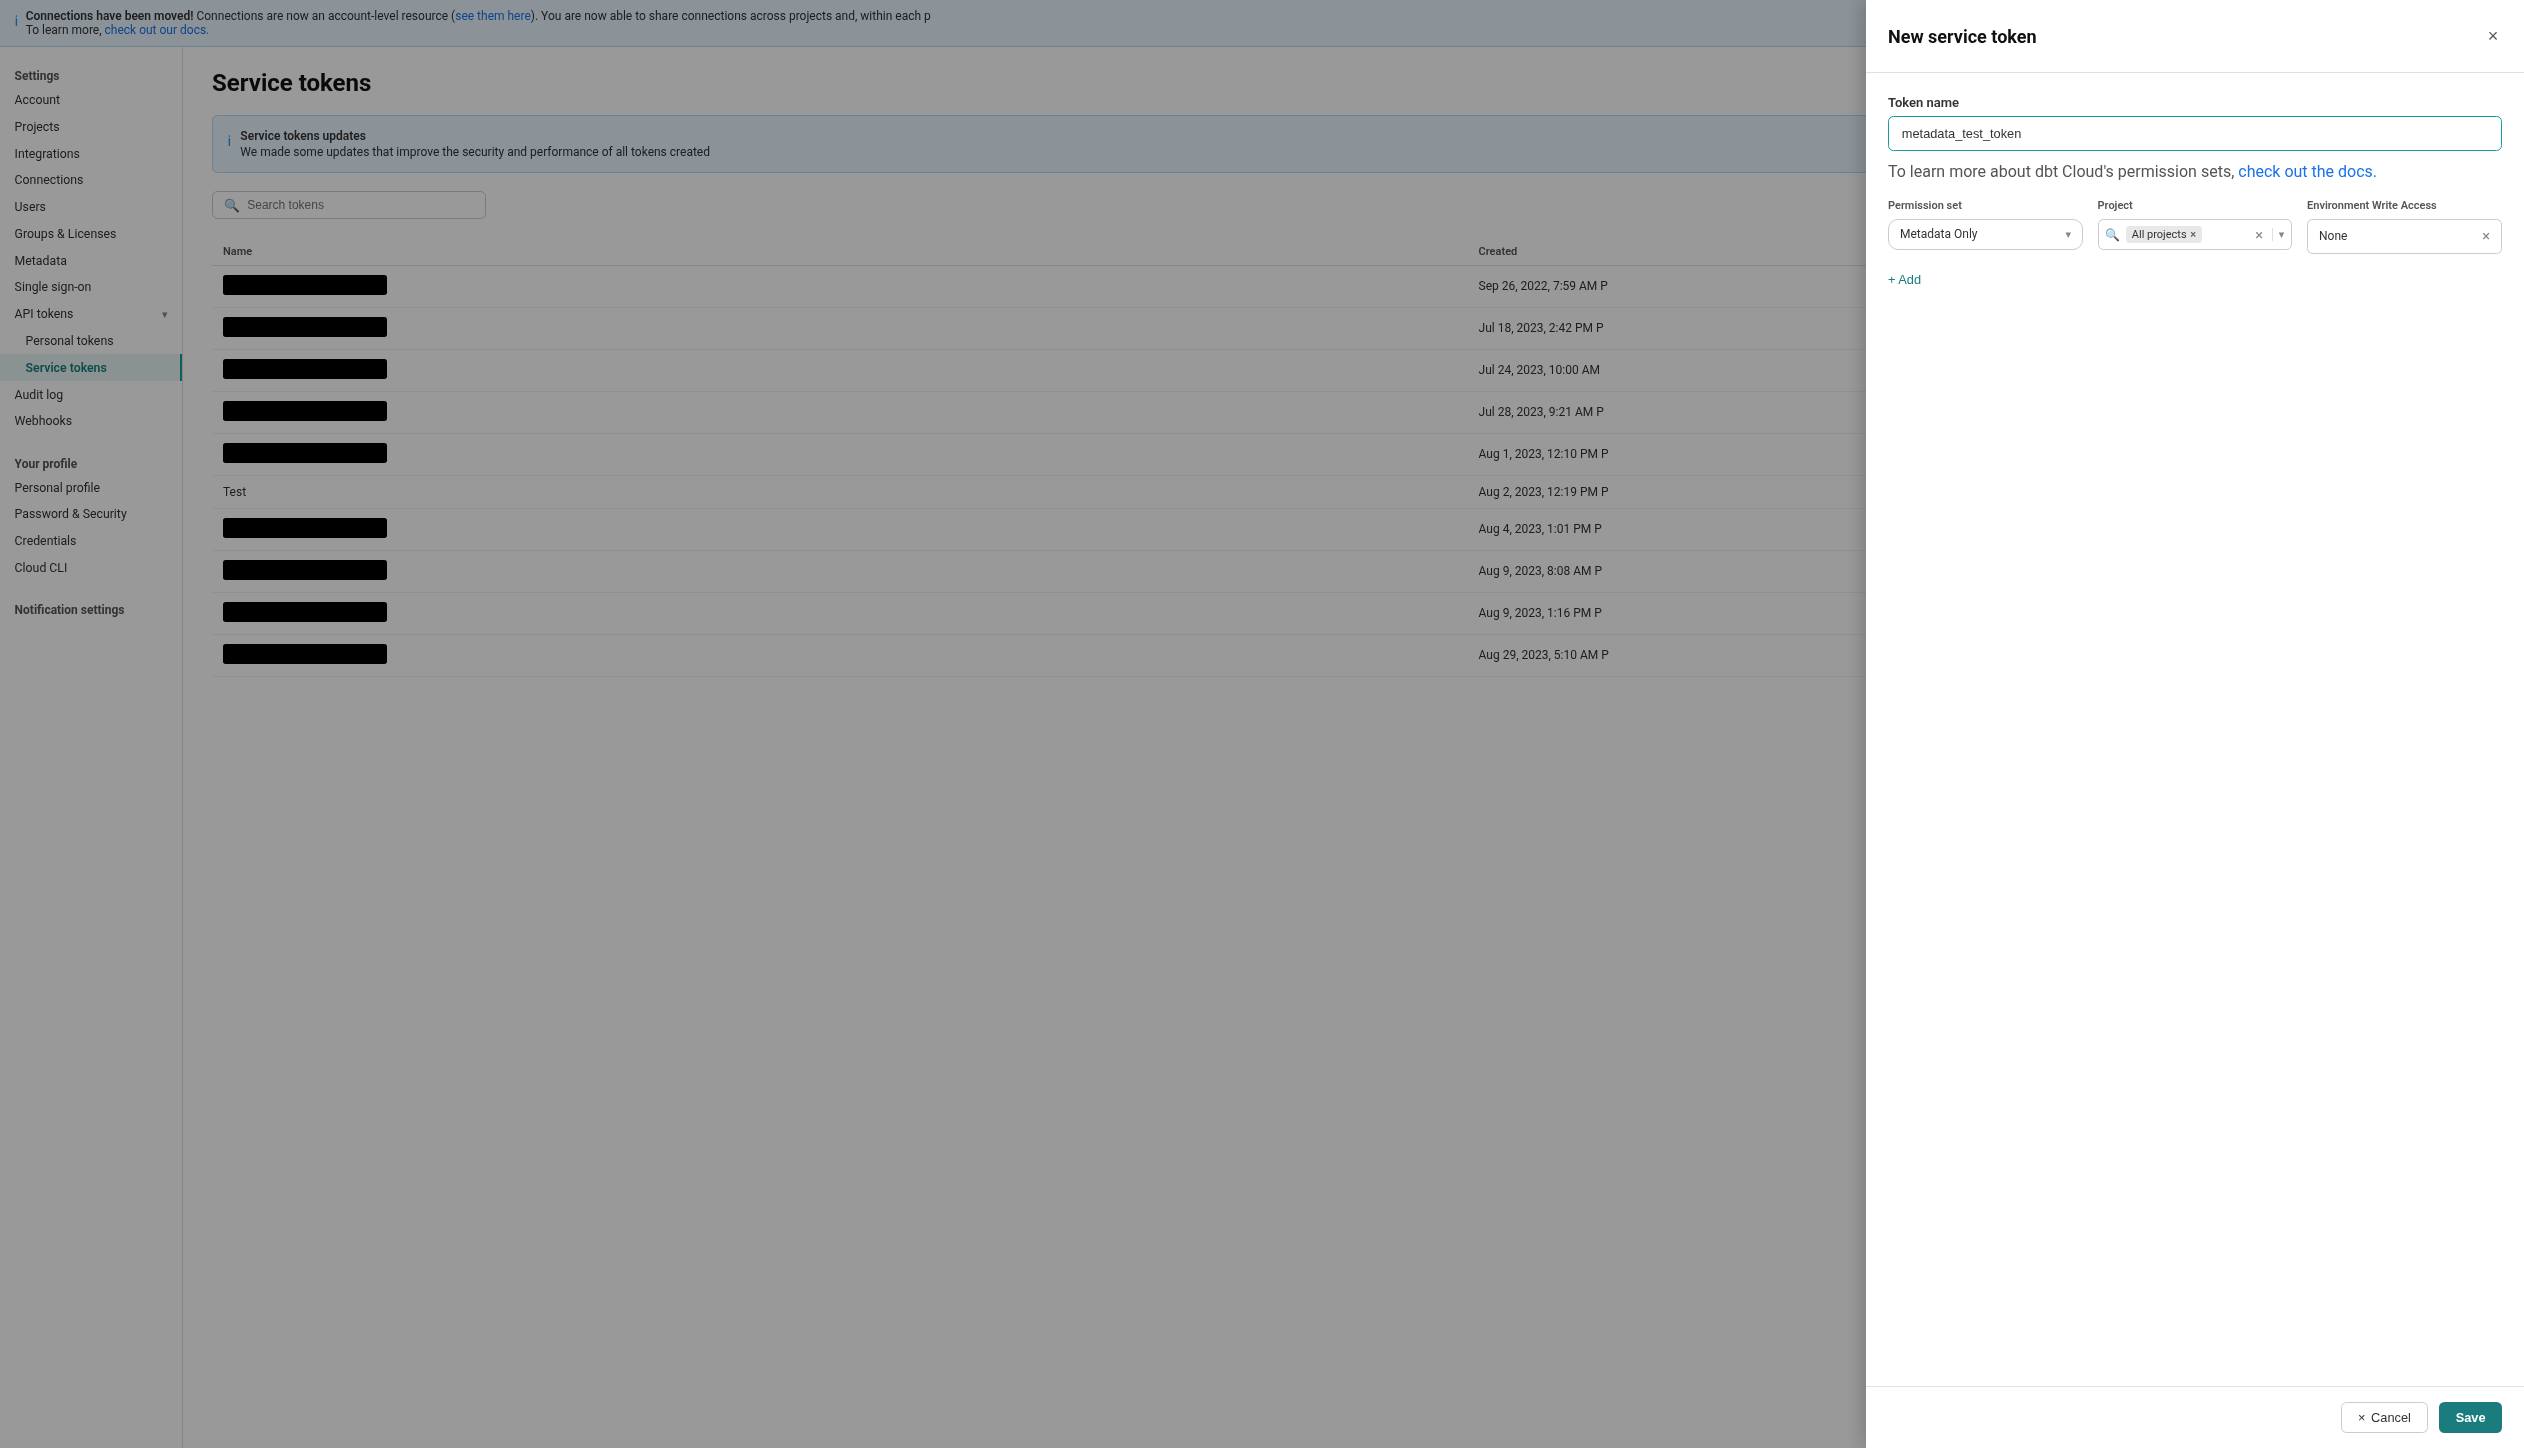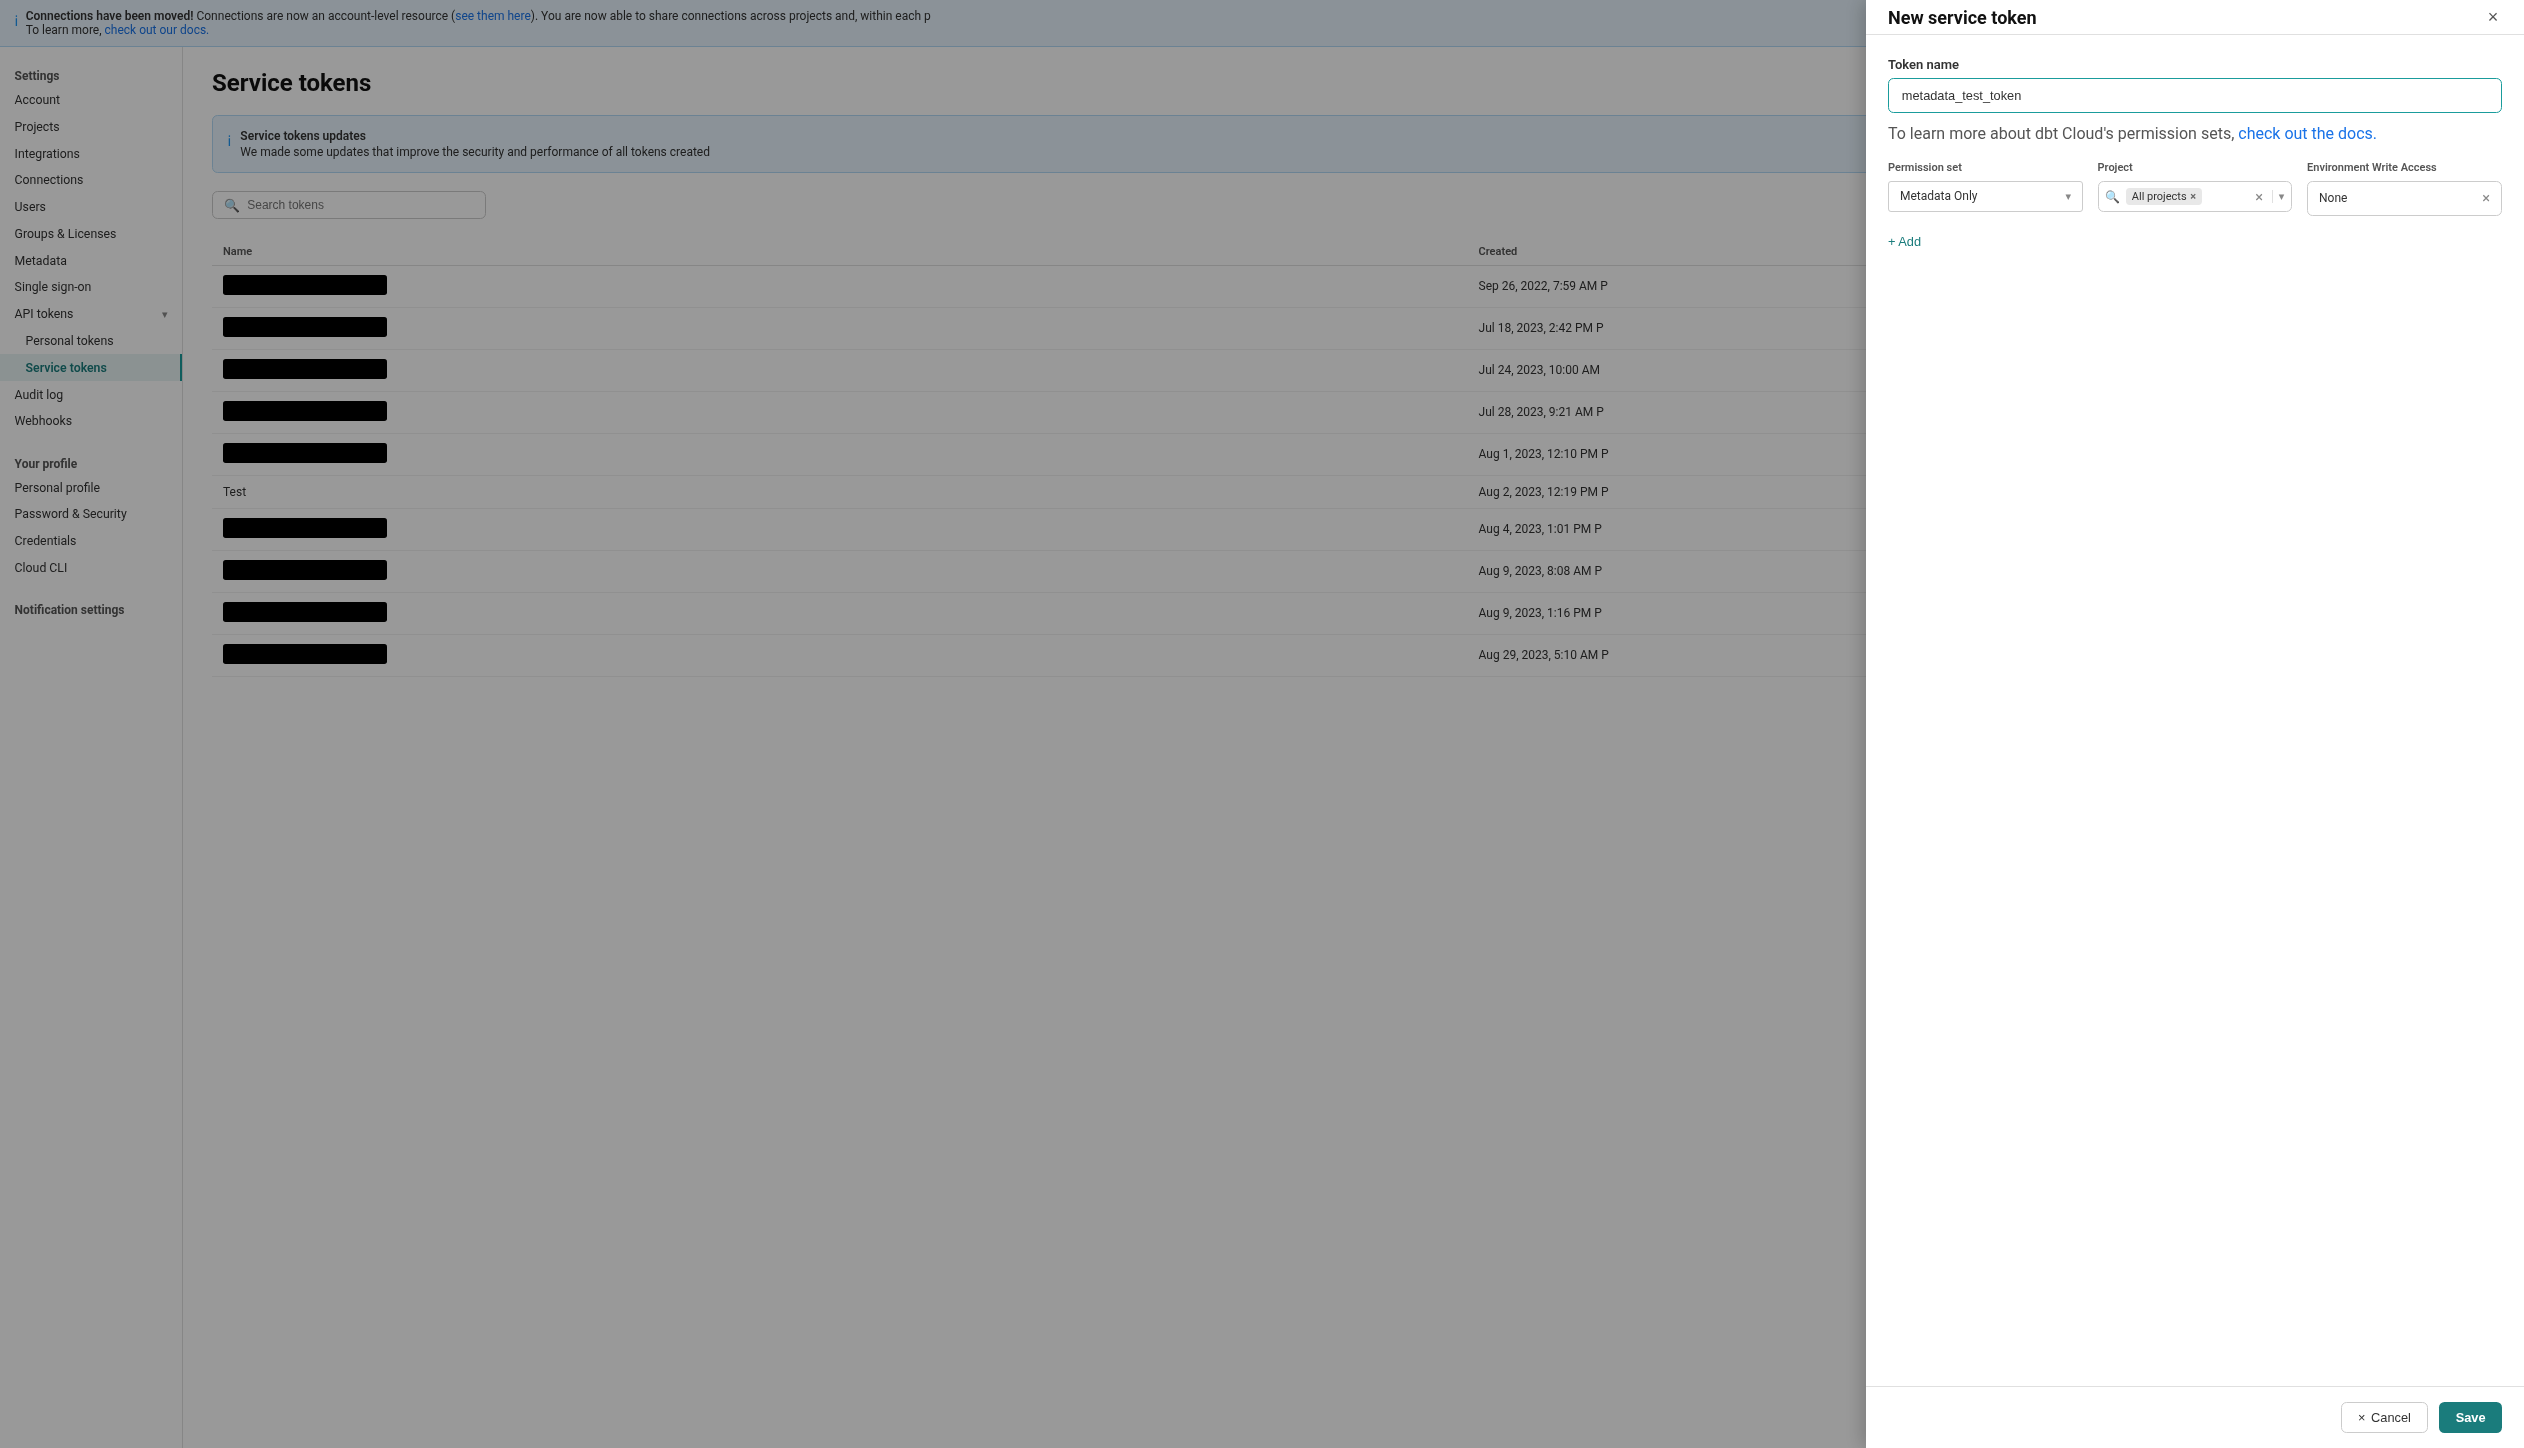--- a/index.html
+++ b/index.html
@@ -151,21 +151,21 @@
       height: 100%;
       box-shadow: -3.7px 0 18px rgba(0,0,0,0.2);
       display: flex;
       flex-direction: column;
       overflow: hidden;
     }
     .modal-header {
       display: flex;
       align-items: center;
       justify-content: space-between;
-      padding: 3px 22px;
+      padding: 22px 22px;
       border-bottom: 0.9px solid #e0e0e0;
     }
     .modal-title {
       font-size: 18px;
       font-weight: 700;
       color: #111;
     }
     .modal-close {
       background: none;
       border: none;
@@ -214,21 +214,21 @@
       font-size: 11px;
       font-weight: 600;
       color: #555;
       margin-bottom: 7.3px;
       text-transform: none;
     }
 
     
     .select-box {
       border: 0.9px solid #ccc;
-      border-radius: 3px;
+      border-radius: 10px;
       padding: 7.3px 11px;
       font-size: 12px;
       background: #fff;
       cursor: pointer;
       display: flex;
       align-items: center;
       justify-content: space-between;
       width: 100%;
     }
     .select-box-arrow { color: #888; font-size: 11px; }

